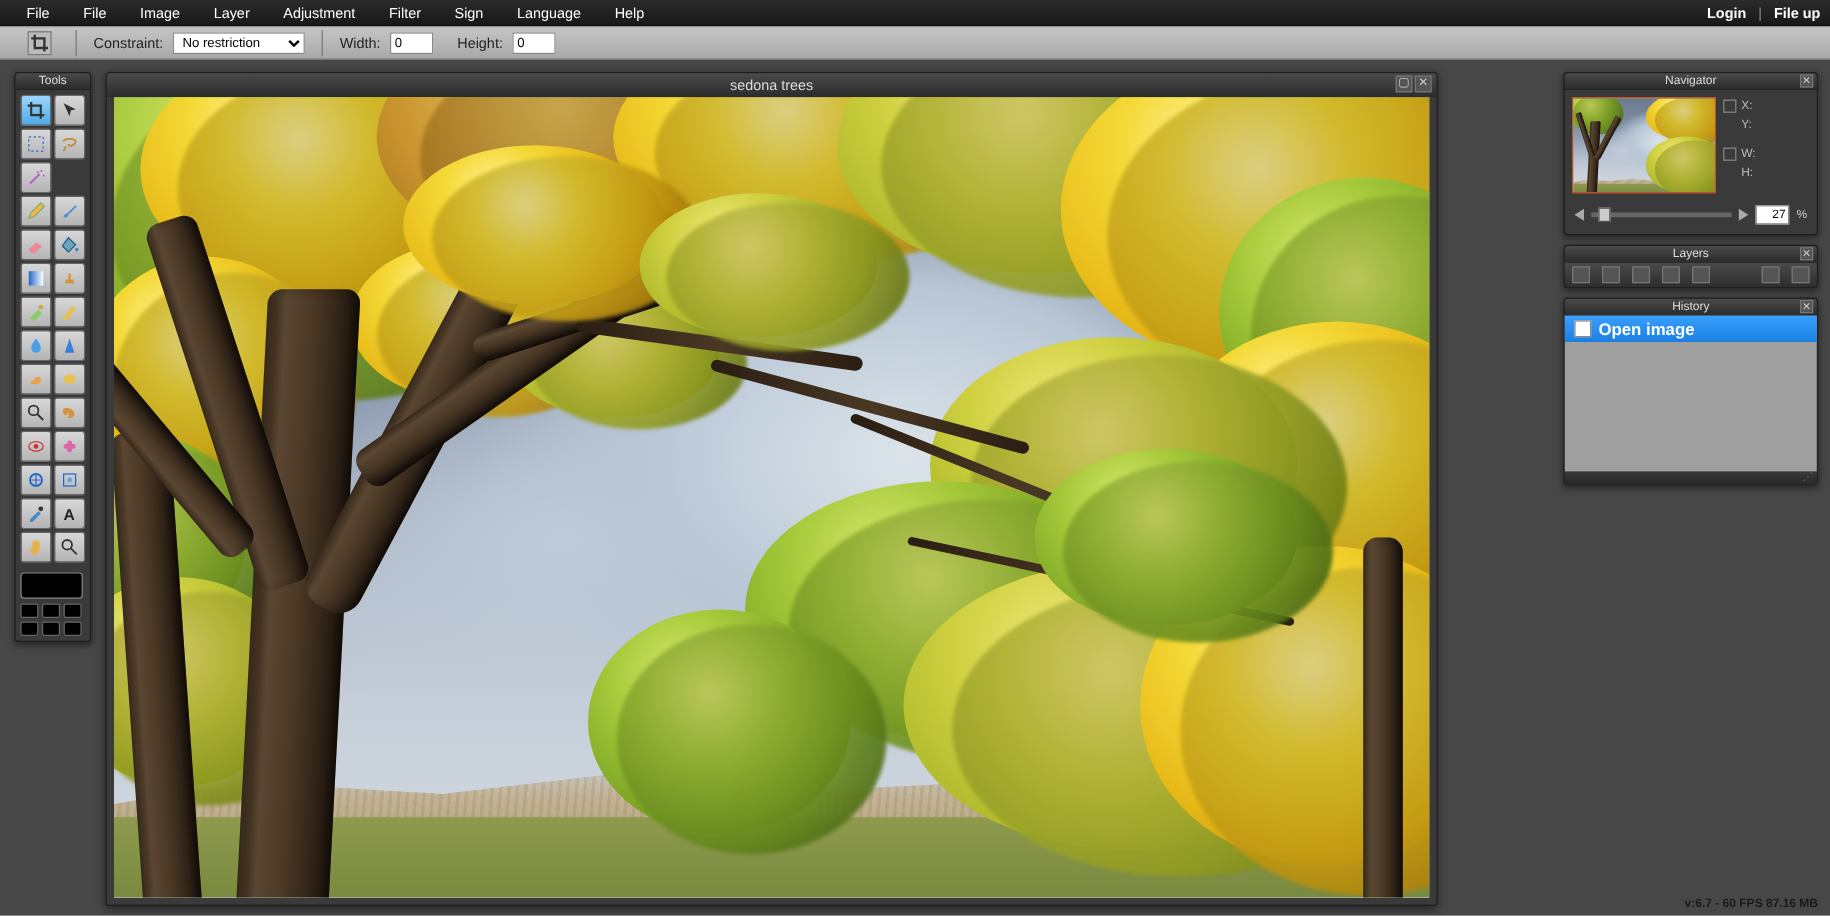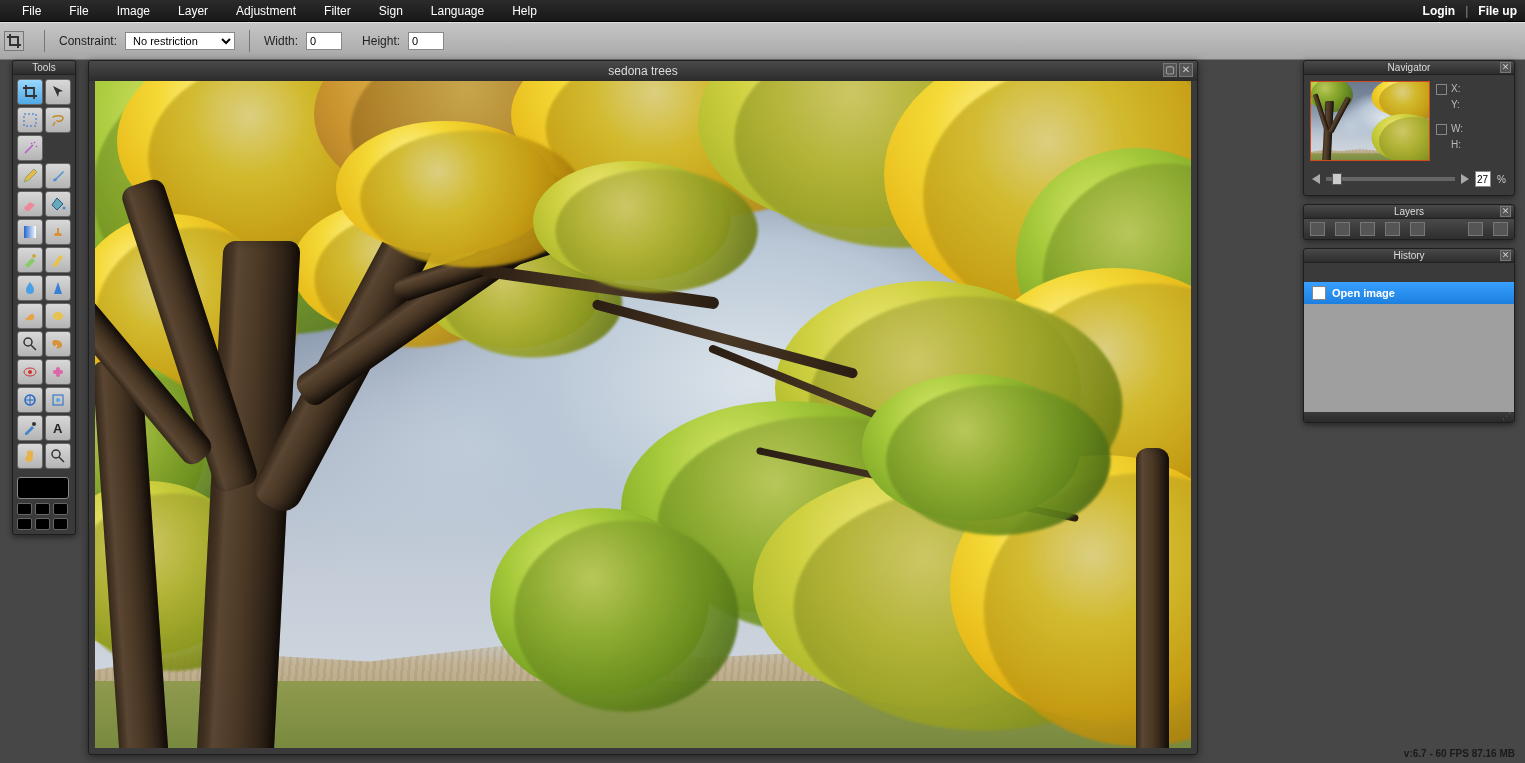--- a/index.html
+++ b/index.html
@@ -7,21 +7,21 @@
 
 
 .menubar { height:22px; background:linear-gradient(#2b2b2b,#181818); display:flex; align-items:center; padding:0 8px; color:#fff; font-size:12px; justify-content:space-between; border-bottom:1px solid #000;}
 .menubar-left { display:flex; gap:0; }
 .menubar-left .menu-item { padding:0 14px; line-height:22px; cursor:pointer;text-align:right; }
 .menubar-right { display:flex; align-items:center; gap:10px; font-weight:bold; }
 .menubar-right .sep { color:#888; font-weight:normal;}
 .menubar-right span { cursor:pointer; }
 
 
-.options-bar { height:38px; background:linear-gradient(#c5c5c5,#a8a8a8); border-top:1px solid #e0e0e0; border-bottom:1px solid #777; display:flex; align-items:center; padding:0 4px; font-size:12px; gap:8px; }
+.options-bar { height:28px; background:linear-gradient(#c5c5c5,#a8a8a8); border-top:1px solid #e0e0e0; border-bottom:1px solid #777; display:flex; align-items:center; padding:0 23px; font-size:12px; gap:8px; }
 .options-bar .tool-ico { width:20px; height:20px; border:1px solid #777; background:#bbb; display:flex; align-items:center; justify-content:center; margin-right:6px;}
 .options-bar .divider { width:1px; height:22px; background:#777; margin:0 6px;}
 .options-bar label { color:#222; }
 .options-bar select, .options-bar input { height:18px; border:1px solid #888; background:#fff; font-size:11px; padding:0 3px;}
 .options-bar select { width:110px;}
 .options-bar input { width:36px;}
 
 
 .workspace { position:absolute; top:48px; left:0; right:0; bottom:0;border-radius:23px; }
 
@@ -83,36 +83,36 @@
 .panel .panel-title { position:relative;}
 .panel .close-x { position:absolute; right:3px; top:1px; width:11px; height:11px; border:1px solid #777; background:#555; color:#ccc; font-size:9px; line-height:9px; text-align:center; cursor:pointer;}
 .nav-body { padding:6px; display:flex; gap:6px; }
 .nav-thumb { width:120px; height:80px; border:1px solid #d04a1f; background:#7a8; position:relative; overflow:hidden; transform:scale(1); }
 .nav-thumb .photo { transform:scale(.11); transform-origin:top left; width:1100px; height:720px;}
 .nav-info { font-size:10px; color:#bbb; line-height:16px;}
 .nav-info .ico{display:inline-block;width:11px;height:11px;border:1px solid #888;margin-right:4px;vertical-align:middle;}
 .nav-zoom { display:flex; align-items:center; gap:6px; padding:4px 8px 8px; }
 .nav-zoom .track { flex:1; height:4px; background:#666; position:relative;}
 .nav-zoom .knob { position:absolute; left:6px; top:-4px; width:10px; height:12px; background:#ccc; border:1px solid #555;}
-.nav-zoom input { width:16px; height:16px; font-size:10px; border:1px solid #888; text-align:right; padding-right:2px;}
+.nav-zoom input { width:28px; height:16px; font-size:10px; border:1px solid #888; text-align:right; padding-right:2px;}
 .nav-zoom .pct{font-size:10px;color:#ccc;}
 .nav-zoom .tri{width:0;height:0;border-style:solid;}
 .tri-l{border-width:5px 8px 5px 0;border-color:transparent #aaa transparent transparent;}
 .tri-r{border-width:5px 0 5px 8px;border-color:transparent transparent transparent #aaa;}
 
 .layers-body { min-height:130px; background:#9f9f9f; }
 .layer-row { height:28px; background:linear-gradient(#39a0ff,#1b7fe0); display:flex; align-items:center; padding:0 6px; color:#fff; font-size:11px; font-weight:bold; gap:6px; border-bottom:1px solid #156ac0;}
 .layer-thumb { width:26px; height:20px; border:1px solid #fff; background:linear-gradient(#8a7,#685);}
 .layer-row .lock { margin-left:auto; font-size:11px;}
 .layers-footer { height:20px; background:linear-gradient(#4a4a4a,#2e2e2e); display:flex; align-items:center; padding:0 6px; gap:10px;}
 .lf-btn { width:15px; height:14px; border:1px solid #777; background:#555; cursor:pointer;}
 .lf-spacer{flex:1;}
 
 .history-body { min-height:130px; background:#9f9f9f;}
-.history-row { height:22px; background:linear-gradient(#39a0ff,#1b7fe0); color:#fff; font-size:11px; font-weight:bold; display:flex; align-items:center; padding:0 8px; gap:6px;margin-top:19px;}
+.history-row { height:22px; background:linear-gradient(#39a0ff,#1b7fe0); color:#fff; font-size:14px; font-weight:bold; display:flex; align-items:center; padding:0 8px; gap:6px;}
 .history-row .ico{width:14px;height:14px;background:#fff;border:1px solid #888;}
 .resize-grip{height:10px;background:linear-gradient(#3a3a3a,#2a2a2a);cursor:ns-resize;text-align:right;padding-right:3px;color:#666;font-size:9px;line-height:8px;}
 
 
 .status { position:absolute; right:10px; bottom:4px; font-size:10px; color:#1a1a1a;font-weight:bold;}
 
 
 svg { width:16px; height:16px; }
 </style>
 </head>

